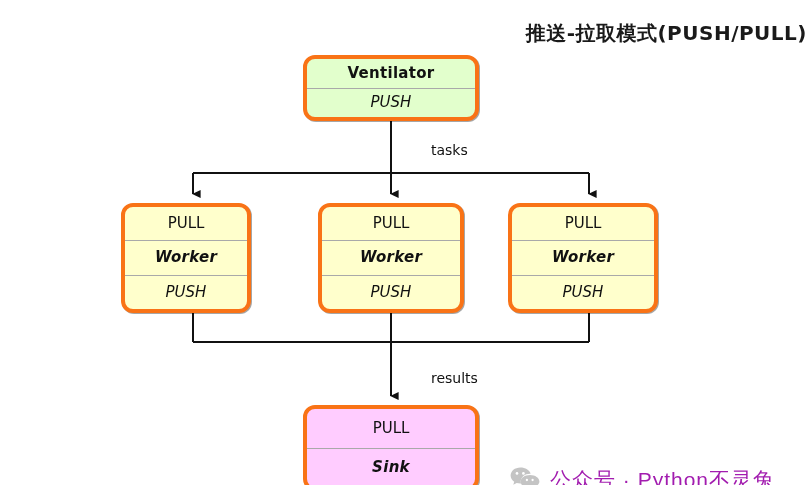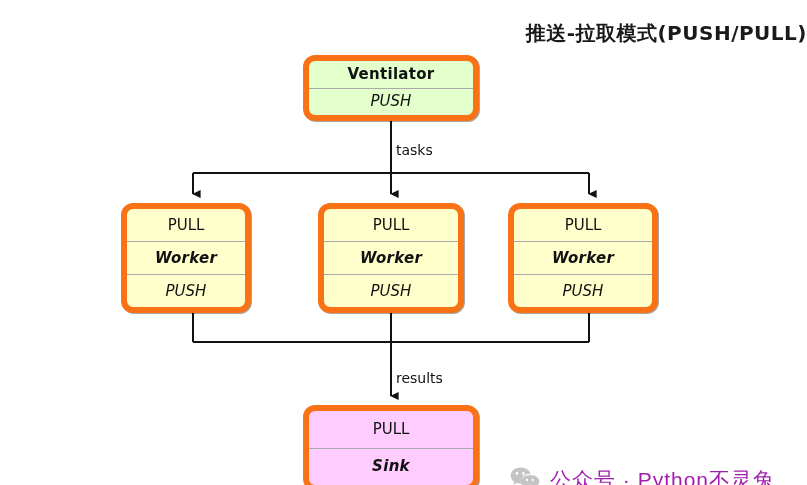--- a/index.html
+++ b/index.html
@@ -35,21 +35,21 @@
     letter-spacing: 0.5px;
     color: #1a1a1a;
     font-family: "DejaVu Sans", "Liberation Sans", sans-serif;
     margin-top: 8px;
   }
 
   
   .node {
     position: absolute;
     box-sizing: border-box;
-    border: 6px solid #f97316;
+    border: 4px solid #f97316;
     border-radius: 12px;
     overflow: hidden;
     display: flex;
     flex-direction: column;
     box-shadow: 1px 1px 0 rgba(0,0,0,0.35);
   }
   .node .row {
     flex: 1 1 auto;
     display: flex;
     align-items: center;
@@ -81,20 +81,21 @@
 
   #sink { left: 303px; top: 405px; width: 176px; height: 86px; }
 
   
   .edge-label {
     position: absolute;
     font-size: 14px;
     color: #111111;
     white-space: nowrap;
     font-family: "DejaVu Sans", "Liberation Sans", sans-serif;
+    margin-left: 35px;
   }
   #label-tasks   { left: 396px; top: 142px; }
   #label-results { left: 396px; top: 370px; }
 
   
   #watermark {
     position: absolute;
     left: 510px;
     top: 430px;
     display: flex;

